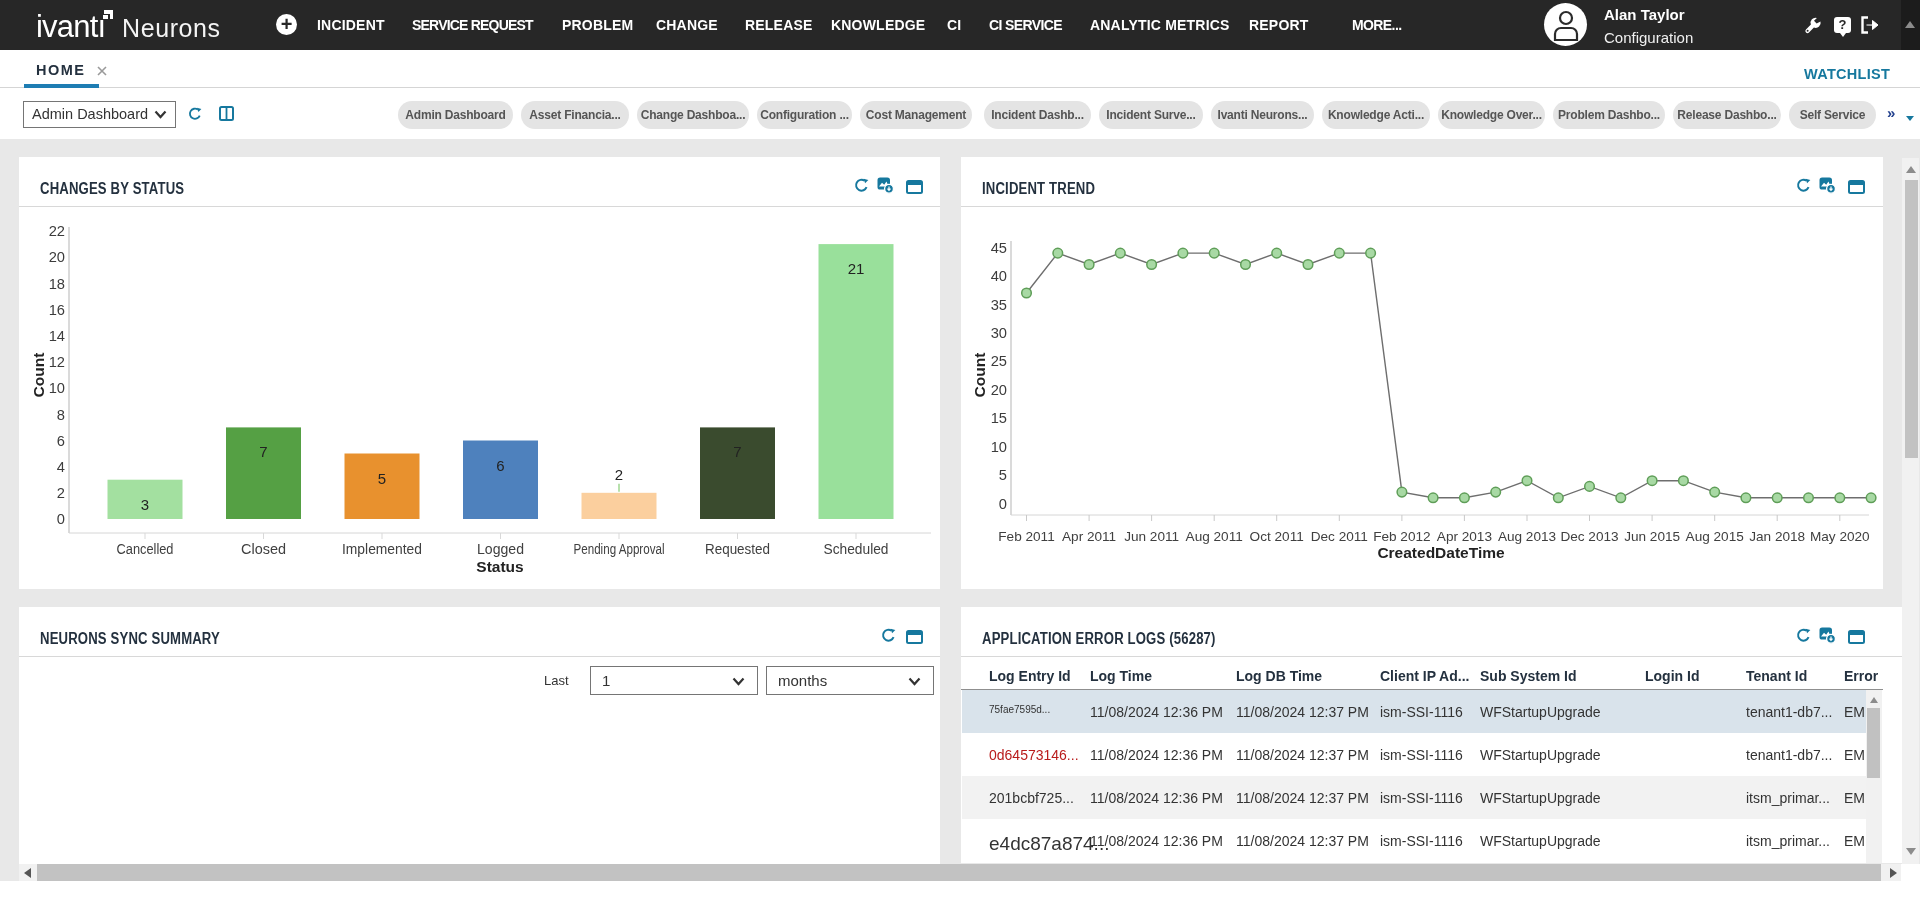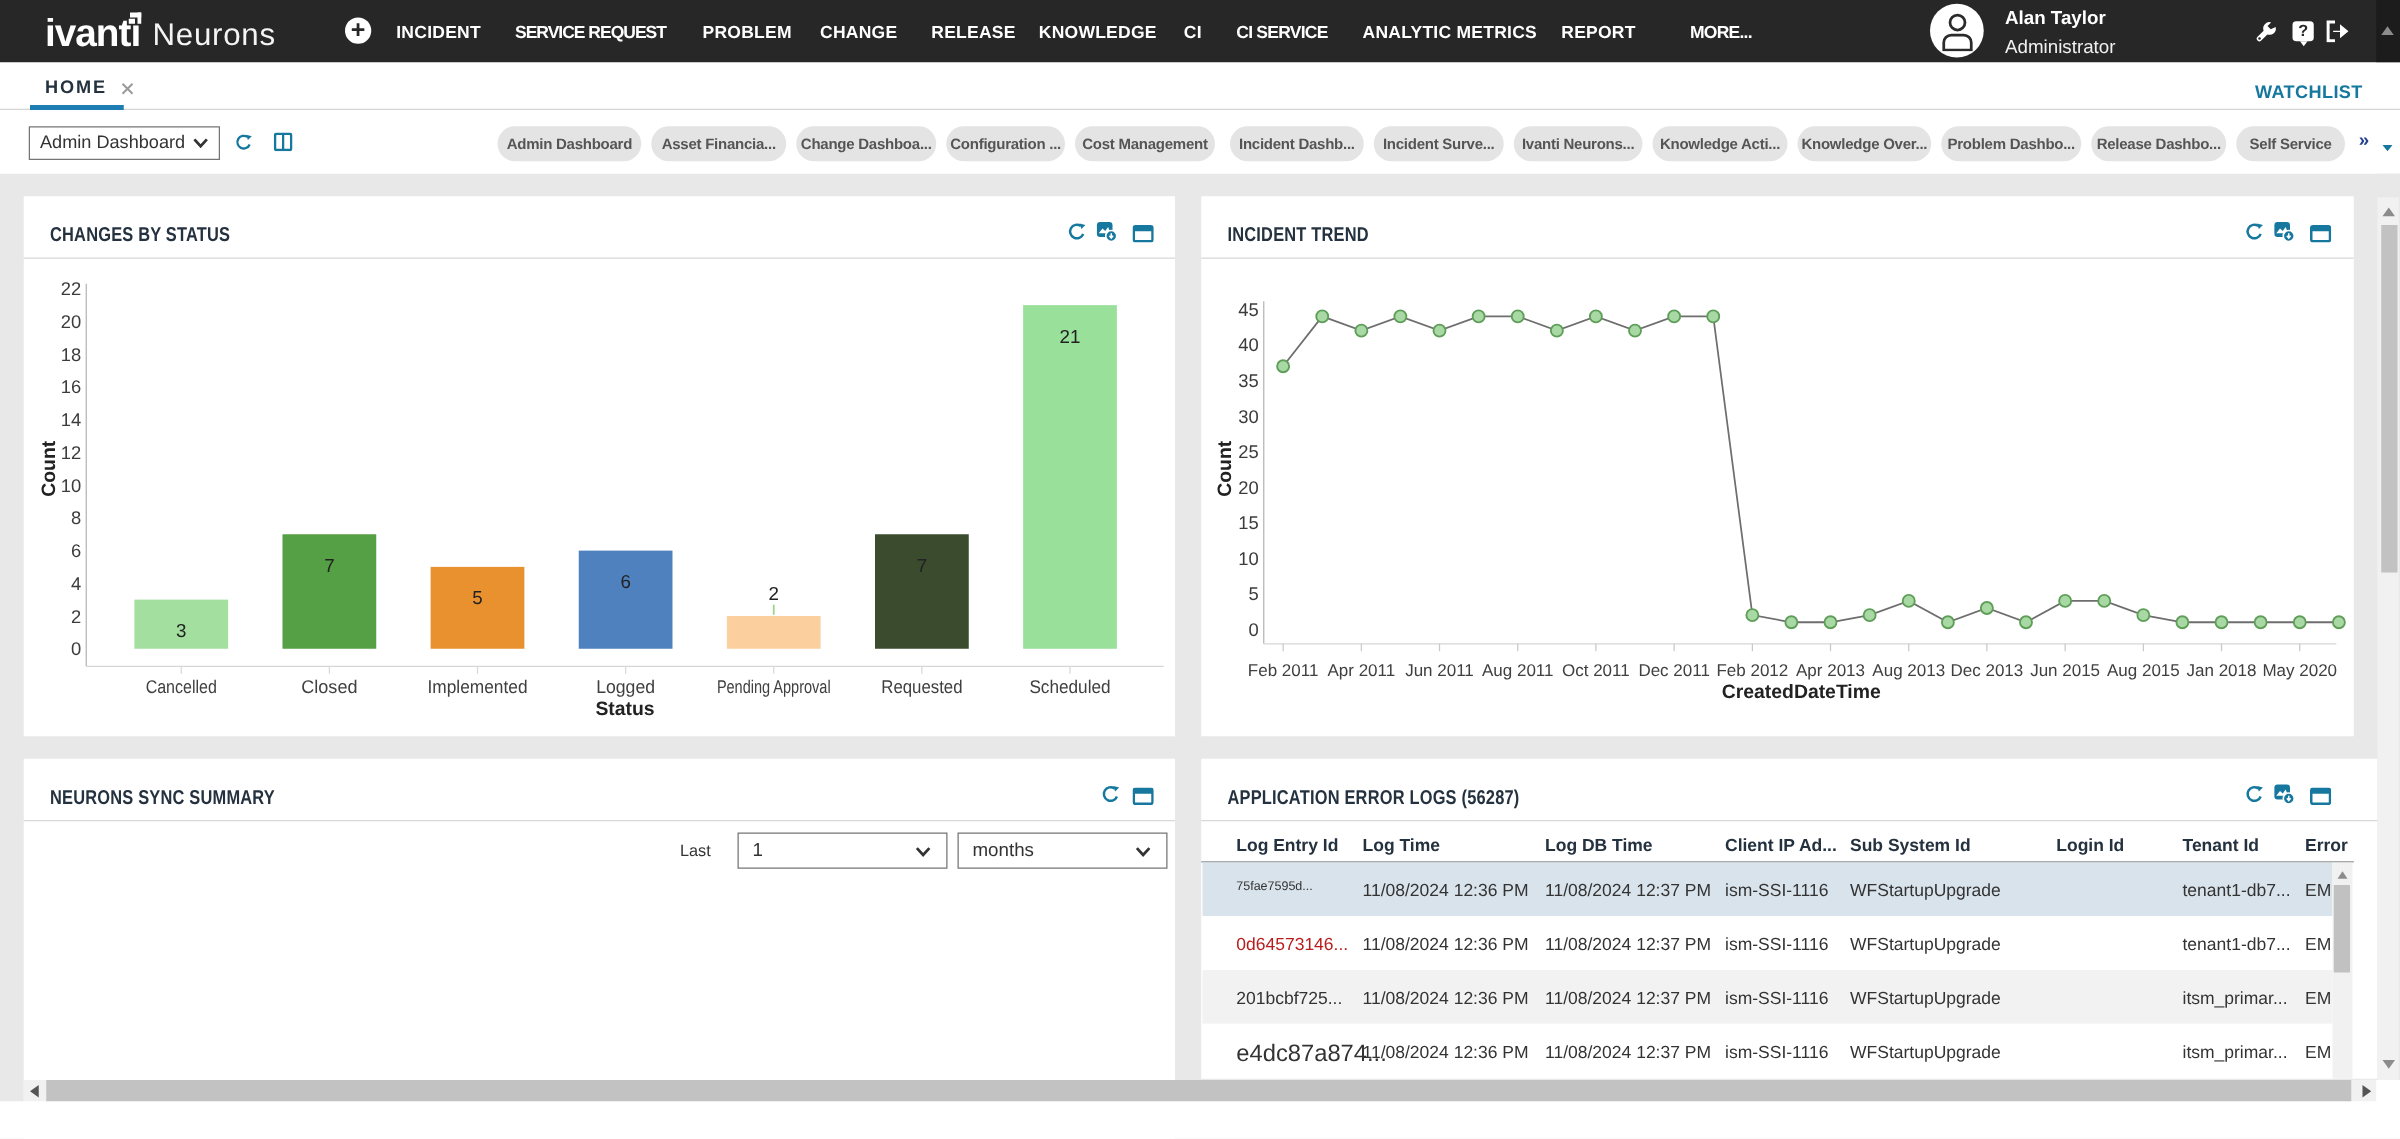--- a/index.html
+++ b/index.html
@@ -9,21 +9,21 @@
 .card { position:absolute; background:#fff; }
 .cardhead { position:absolute; left:21px; top:23px; font-size:16px; font-weight:bold; color:#24313f; letter-spacing:.2px; transform:scaleX(.82); transform-origin:left center; white-space:nowrap; }
 .carddiv { position:absolute; left:0; top:49px; width:100%; height:1px; background:#d8d8d8; }
 .chip { position:absolute; top:101px; height:28px; background:#e4e4e4; border-radius:14px; color:#555;
         font-size:12px; font-weight:bold; letter-spacing:-0.2px; text-align:center; line-height:28px; white-space:nowrap; overflow:hidden; }
 .colhead { position:absolute; top:61px; font-size:14px; font-weight:bold; color:#24313f; white-space:nowrap; }
 </style></head>
 <body>
 
 <div class="nav"></div>
-<div class="abs" style="left:36px;top:9px;color:#fff;font-size:31px;font-weight:bold;letter-spacing:-0.8px">ivantı</div>
+<div class="abs" style="left:36px;top:9px;color:#fff;font-size:31px;font-weight:normal;letter-spacing:-0.8px">ivantı</div>
 <div class="abs" style="left:103px;top:14.5px;width:4.5px;height:4px;background:#fff"></div>
 <div class="abs" style="left:103.5px;top:10px;width:9.5px;height:3.5px;background:#fff"></div>
 <div class="abs" style="left:109.5px;top:10px;width:3.5px;height:8.5px;background:#fff"></div>
 <div class="abs" style="left:122px;top:14px;color:#f4f4f4;font-size:25px;font-weight:400;letter-spacing:.6px">Neurons</div>
 <div class="abs" style="left:276px;top:14px;width:21px;height:21px;background:#fff;border-radius:50%;color:#272727;font-size:20px;font-weight:bold;text-align:center;line-height:20px">+</div>
 <div class="navitem" style="left:317px">INCIDENT</div>
 <div class="navitem" style="left:412px;letter-spacing:-0.8px">SERVICE REQUEST</div>
 <div class="navitem" style="left:562px">PROBLEM</div>
 <div class="navitem" style="left:656px">CHANGE</div>
 <div class="navitem" style="left:745px">RELEASE</div>
@@ -33,21 +33,21 @@
 <div class="navitem" style="left:1090px">ANALYTIC METRICS</div>
 <div class="navitem" style="left:1249px">REPORT</div>
 <div class="navitem" style="left:1352px;letter-spacing:-0.6px">MORE...</div>
 
 <div class="abs" style="left:1544px;top:3px;width:43px;height:43px;background:#fff;border-radius:50%"></div>
 <svg class="abs" style="left:1552px;top:9px" width="28" height="32" viewBox="0 0 28 32">
  <circle cx="14" cy="9" r="6" fill="#fff" stroke="#2b2b2b" stroke-width="2.2"></circle>
  <path d="M3 31 v-6 a6 6 0 0 1 6-6 h10 a6 6 0 0 1 6 6 v6 z" fill="#fff" stroke="#2b2b2b" stroke-width="2.2"></path>
 </svg>
 <div class="abs" style="left:1604px;top:6px;color:#fff;font-size:15px;font-weight:bold">Alan Taylor</div>
-<div class="abs" style="left:1604px;top:29px;color:#f0f0f0;font-size:15px">Administrator</div>
+<div class="abs" style="left:1604px;top:29px;color:#f0f0f0;font-size:15px">Configuration</div>
 
 <svg class="abs" style="left:1803px;top:16px" width="19" height="19" viewBox="0 0 19 19">
  <path d="M17.5 5.5 a5 5 0 0 1 -6.6 6 L6 16.4 a2.1 2.1 0 0 1 -3 -3 L7.9 8.5 a5 5 0 0 1 6 -6.6 L11 4.8 l2.6 2.6 z" fill="#fff"></path>
  <circle cx="4.6" cy="14.8" r="1" fill="#272727"></circle>
 </svg>
 
 <div class="abs" style="left:1834px;top:17px;width:17px;height:16px;background:#fff;border-radius:3px;color:#272727;font-size:13px;font-weight:bold;text-align:center;line-height:16px">?</div>
 <div class="abs" style="left:1840px;top:33px;width:0;height:0;border-left:3px solid transparent;border-right:3px solid transparent;border-top:4px solid #fff"></div>
 
 <svg class="abs" style="left:1860px;top:16px" width="19" height="18" viewBox="0 0 19 18">

